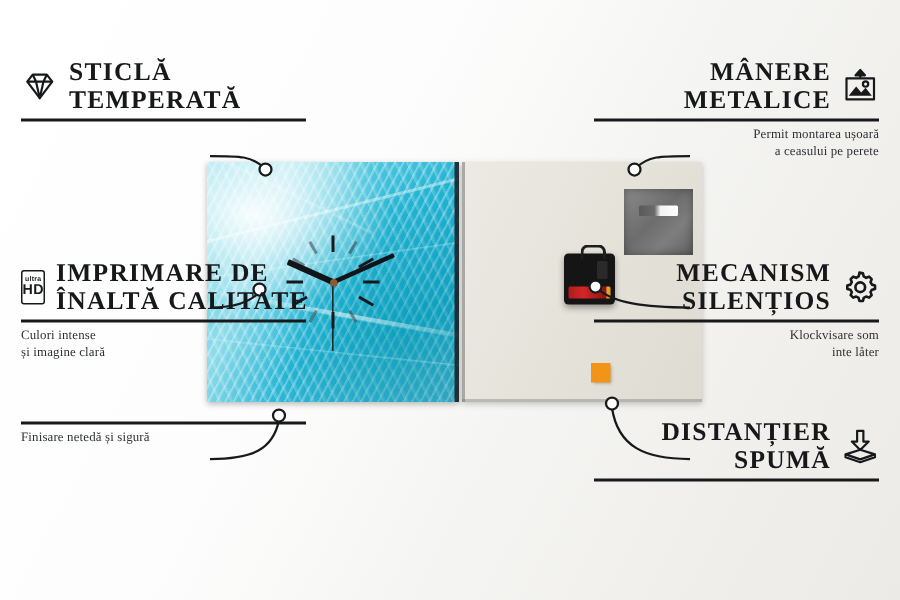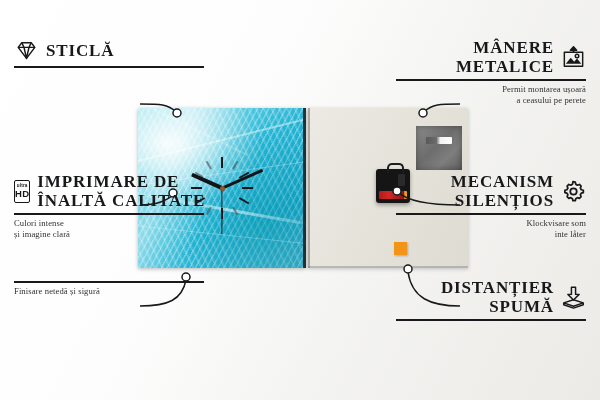--- a/index.html
+++ b/index.html
@@ -206,20 +206,21 @@
   <div class="callout left" id="c-glass">
     <div class="head">
       <span class="ico">
         <svg viewBox="0 0 24 24" fill="none" stroke="#16181a" stroke-width="1.4" stroke-linejoin="round">
           <path d="M4 9 L7.5 4.6 H16.5 L20 9 L12 19.6 Z"></path>
           <path d="M4 9 H20 M7.5 4.6 L9.6 9 L12 19.6 L14.4 9 L16.5 4.6"></path>
         </svg>
       </span>
       <span class="titles">
         <span class="t">STICLĂ</span>
+        <span class="t">TEMPERATĂ</span>
       </span>
     </div>
     <div class="rule"></div>
   </div>
 
   <div class="callout left" id="c-print">
     <div class="head">
       <span class="hdbox">
         <span class="u">ultra</span>
         <span class="h">HD</span>

